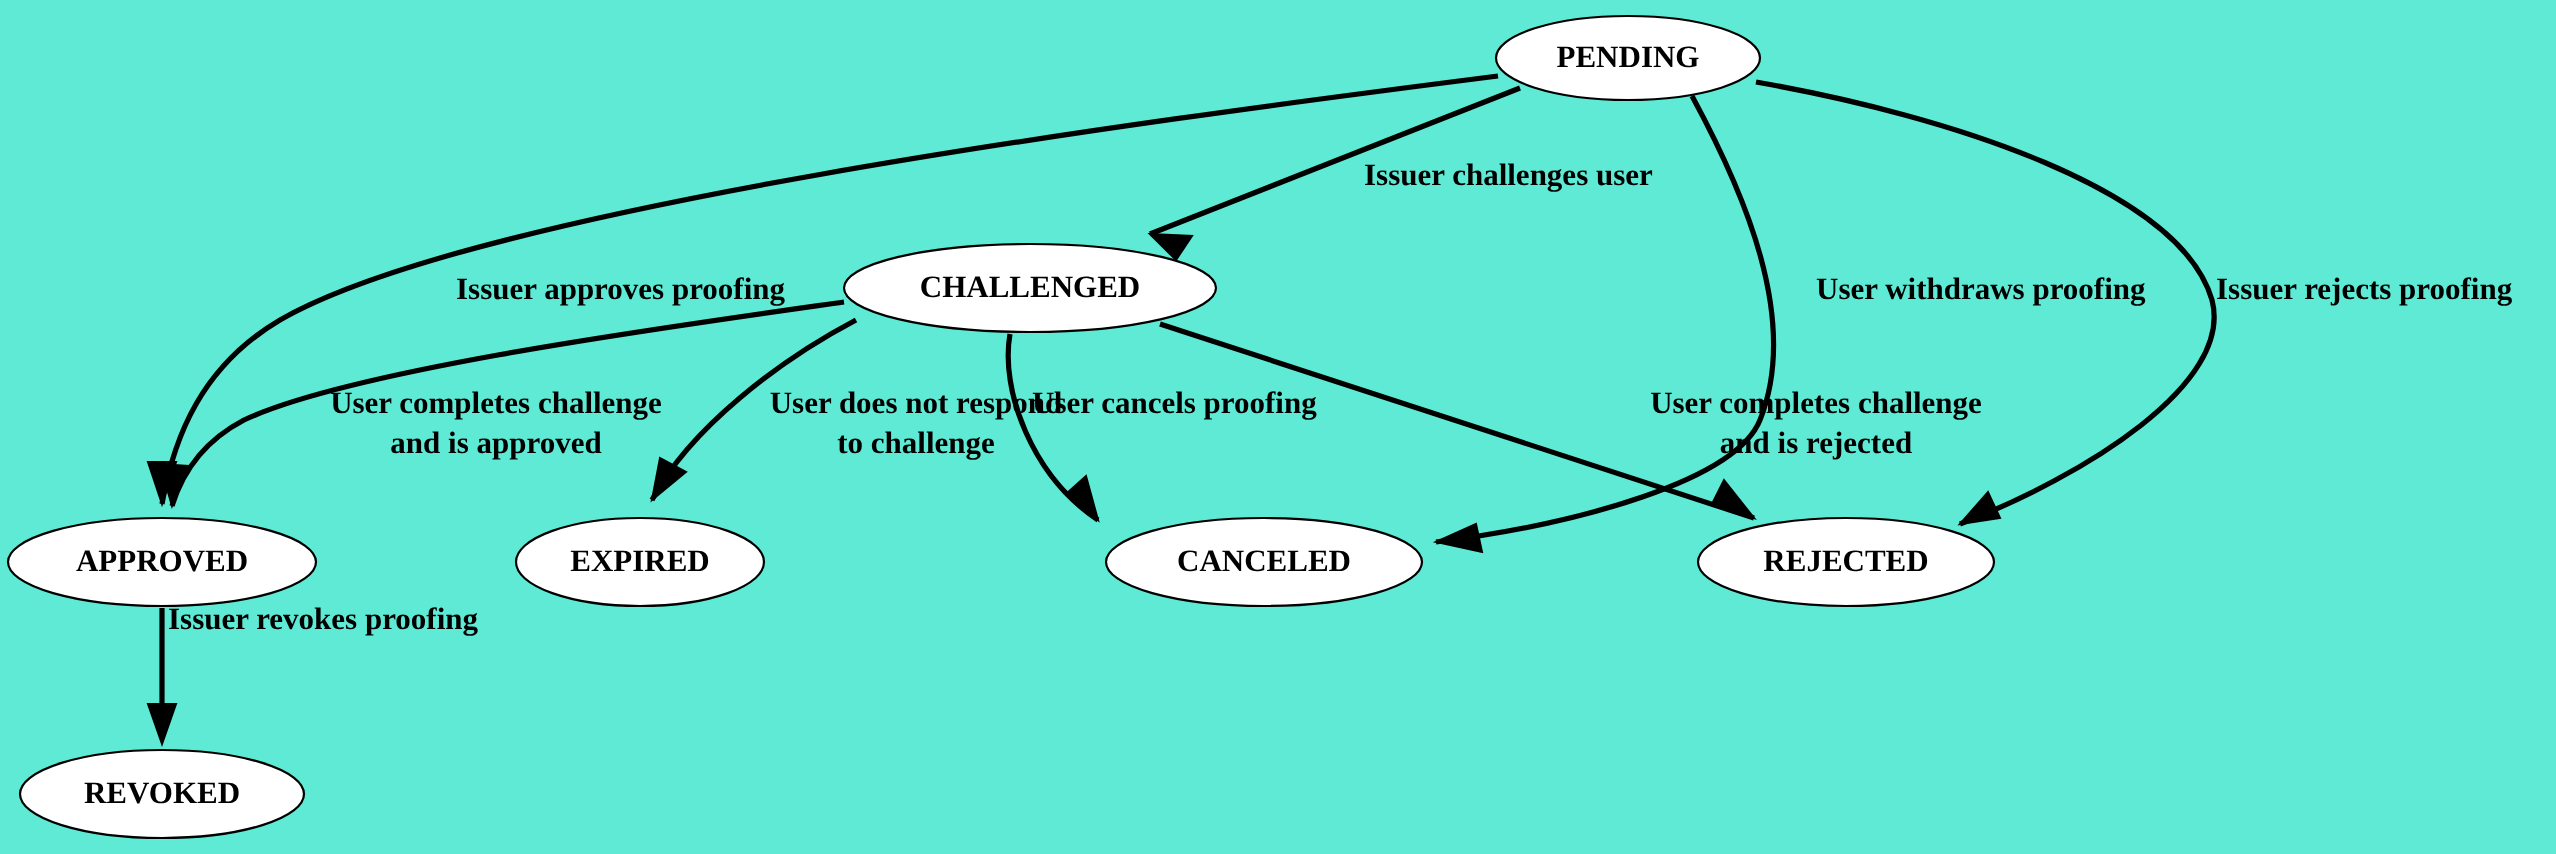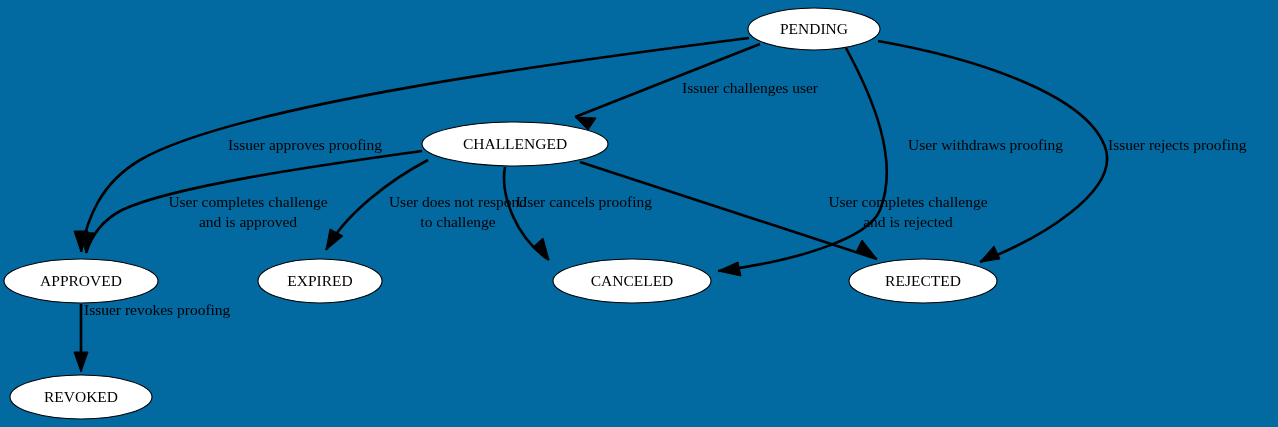--- a/index.html
+++ b/index.html
@@ -1,17 +1,17 @@
 <!DOCTYPE html>
 <html><head>
 <meta charset="utf-8">
 <style>
   html,body{margin:0;padding:0;background:#ffffff;}
   body{font-family:"Liberation Serif","DejaVu Serif",serif;}
-  #stage{position:relative;width:1278px;height:427px;background:#0369a1;overflow:hidden;}
+  #stage{position:relative;width:1278px;height:427px;background:#5eead4;overflow:hidden;font-weight:bold;}
   #graph{position:absolute;left:0;top:0;width:1278px;height:427px;}
   .node-ellipse{fill:#ffffff;stroke:#000000;stroke-width:1.1;}
   .node-label{font-family:"Liberation Serif","DejaVu Serif",serif;font-size:15.5px;fill:#000000;text-anchor:middle;dominant-baseline:middle;}
   .edge-path{fill:none;stroke:#000000;stroke-width:2.6;stroke-linecap:butt;}
   .edge-head{fill:#000000;stroke:#000000;stroke-width:1;}
   .edge-label{font-family:"Liberation Serif","DejaVu Serif",serif;font-size:15.5px;fill:#000000;dominant-baseline:middle;}
 </style>
 </head>
 <body>
 

